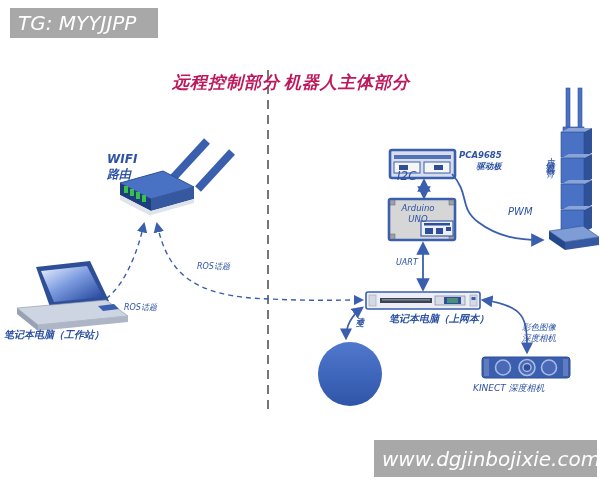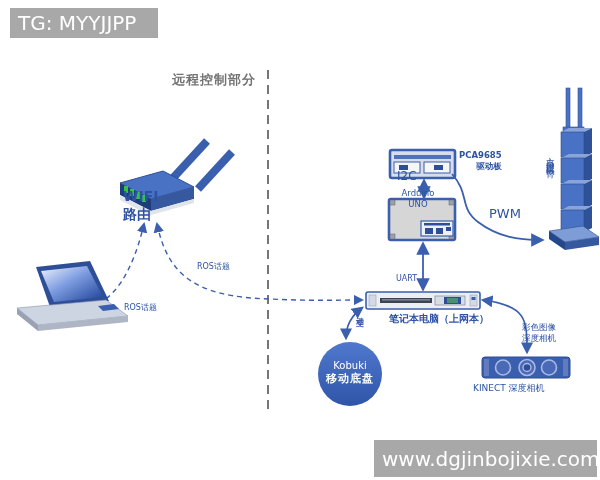--- a/index.html
+++ b/index.html
@@ -1,21 +1,21 @@
 <!DOCTYPE html>
 <html><head>
 <meta charset="utf-8">
 <style>
   html,body{margin:0;padding:0;background:#fff;}
   #stage{position:relative;width:600px;height:480px;background:#ffffff;overflow:hidden;
-         font-family:"DejaVu Sans",sans-serif;}
+         font-family:"DejaVu Sans",sans-serif;font-style:italic;}
   #stage svg{position:absolute;left:0;top:0;}
   .lbl{position:absolute;color:#2d52a3;line-height:1.25;white-space:nowrap;}
   .lbl span{display:block;}
-  .hdr{position:absolute;color:#737373;font-weight:bold;font-size:13px;letter-spacing:1px;white-space:nowrap;}
+  .hdr{position:absolute;color:#be185d;font-weight:bold;font-size:17px;letter-spacing:1px;white-space:nowrap;}
   .wm{position:absolute;background:#a8a8a8;color:#fff;display:flex;align-items:center;white-space:nowrap;}
   .vtext{writing-mode:vertical-rl;text-orientation:upright;}
   .kobuki-lbl{position:absolute;color:#fff;text-align:center;}
   .kobuki-lbl .l1{display:block;font-size:10px;}
   .kobuki-lbl .l2{display:block;font-size:11px;font-weight:bold;letter-spacing:1px;}
 </style>
 </head>
 <body>
 
 <div id="stage">
@@ -157,45 +157,43 @@
   </svg>
 
   <div class="wm" style="left:10px;top:8px;width:140px;height:30px;padding-left:8px;font-size:20px;">
     <span>TG: MYYJJPP</span>
   </div>
   <div class="wm" style="left:374px;top:440px;width:215px;height:37px;padding-left:8px;font-size:20px;text-align:center;">
     <span>www.dgjinbojixie.com</span>
   </div>
 
   <div class="hdr" style="left:172px;top:71px;">远程控制部分</div>
+  <div class="hdr" style="left:284px;top:71px;">机器人主体部分</div>
 
-  <div class="lbl" style="left:123px;top:152px;font-size:14px;font-weight:bold;margin-top:36px;">
+  <div class="lbl" style="left:107px;top:152px;font-size:12px;font-weight:bold;">
     <span>WIFI</span>
     <span>路由</span>
   </div>
+  <div class="lbl" style="left:4px;top:329px;font-size:10px;font-weight:bold;">笔记本电脑（工作站）</div>
   <div class="lbl" style="left:459px;top:150px;font-size:8.5px;font-weight:bold;text-align:right;">
     <span>PCA9685</span>
     <span>驱动板</span>
   </div>
-  <div class="lbl" style="left:397px;top:188px;font-size:8.5px;width:42px;text-align:center;">
+  <div class="lbl" style="left:397px;top:203px;font-size:8.5px;width:42px;text-align:center;">
     <span>Arduino</span>
     <span>UNO</span>
   </div>
   <div class="lbl" style="left:389px;top:313px;font-size:10px;font-weight:bold;">笔记本电脑（上网本）</div>
   <div class="lbl vtext" style="left:545px;top:150px;height:92px;font-size:8.5px;letter-spacing:2px;">六自由度机械臂</div>
-  <div class="kobuki-lbl" style="left:318px;top:360px;width:64px;">
-    <span class="l1">Kobuki</span>
-    <span class="l2">移动底盘</span>
-  </div>
   <div class="lbl" style="left:473px;top:383px;font-size:9px;">KINECT 深度相机</div>
 
   <div class="lbl" style="left:124px;top:303px;font-size:8px;">ROS话题</div>
   <div class="lbl" style="left:197px;top:262px;font-size:8px;">ROS话题</div>
   <div class="lbl" style="left:397px;top:169px;font-size:12px;">I2C</div>
-  <div class="lbl" style="left:396px;top:258px;font-size:8px;margin-top:16px;">UART</div>
-  <div class="lbl" style="left:489px;top:206px;font-size:13px;">PWM</div>
+  <div class="lbl" style="left:396px;top:258px;font-size:8px;">UART</div>
+  <div class="lbl" style="left:508px;top:206px;font-size:10px;">PWM</div>
   <div class="lbl vtext" style="left:354px;top:310px;height:40px;font-size:8px;letter-spacing:1px;">运动交互</div>
   <div class="lbl" style="left:522px;top:322px;font-size:8.5px;">
     <span>彩色图像</span>
     <span>深度相机</span>
   </div>
 
 </div>
 
 </body></html>

